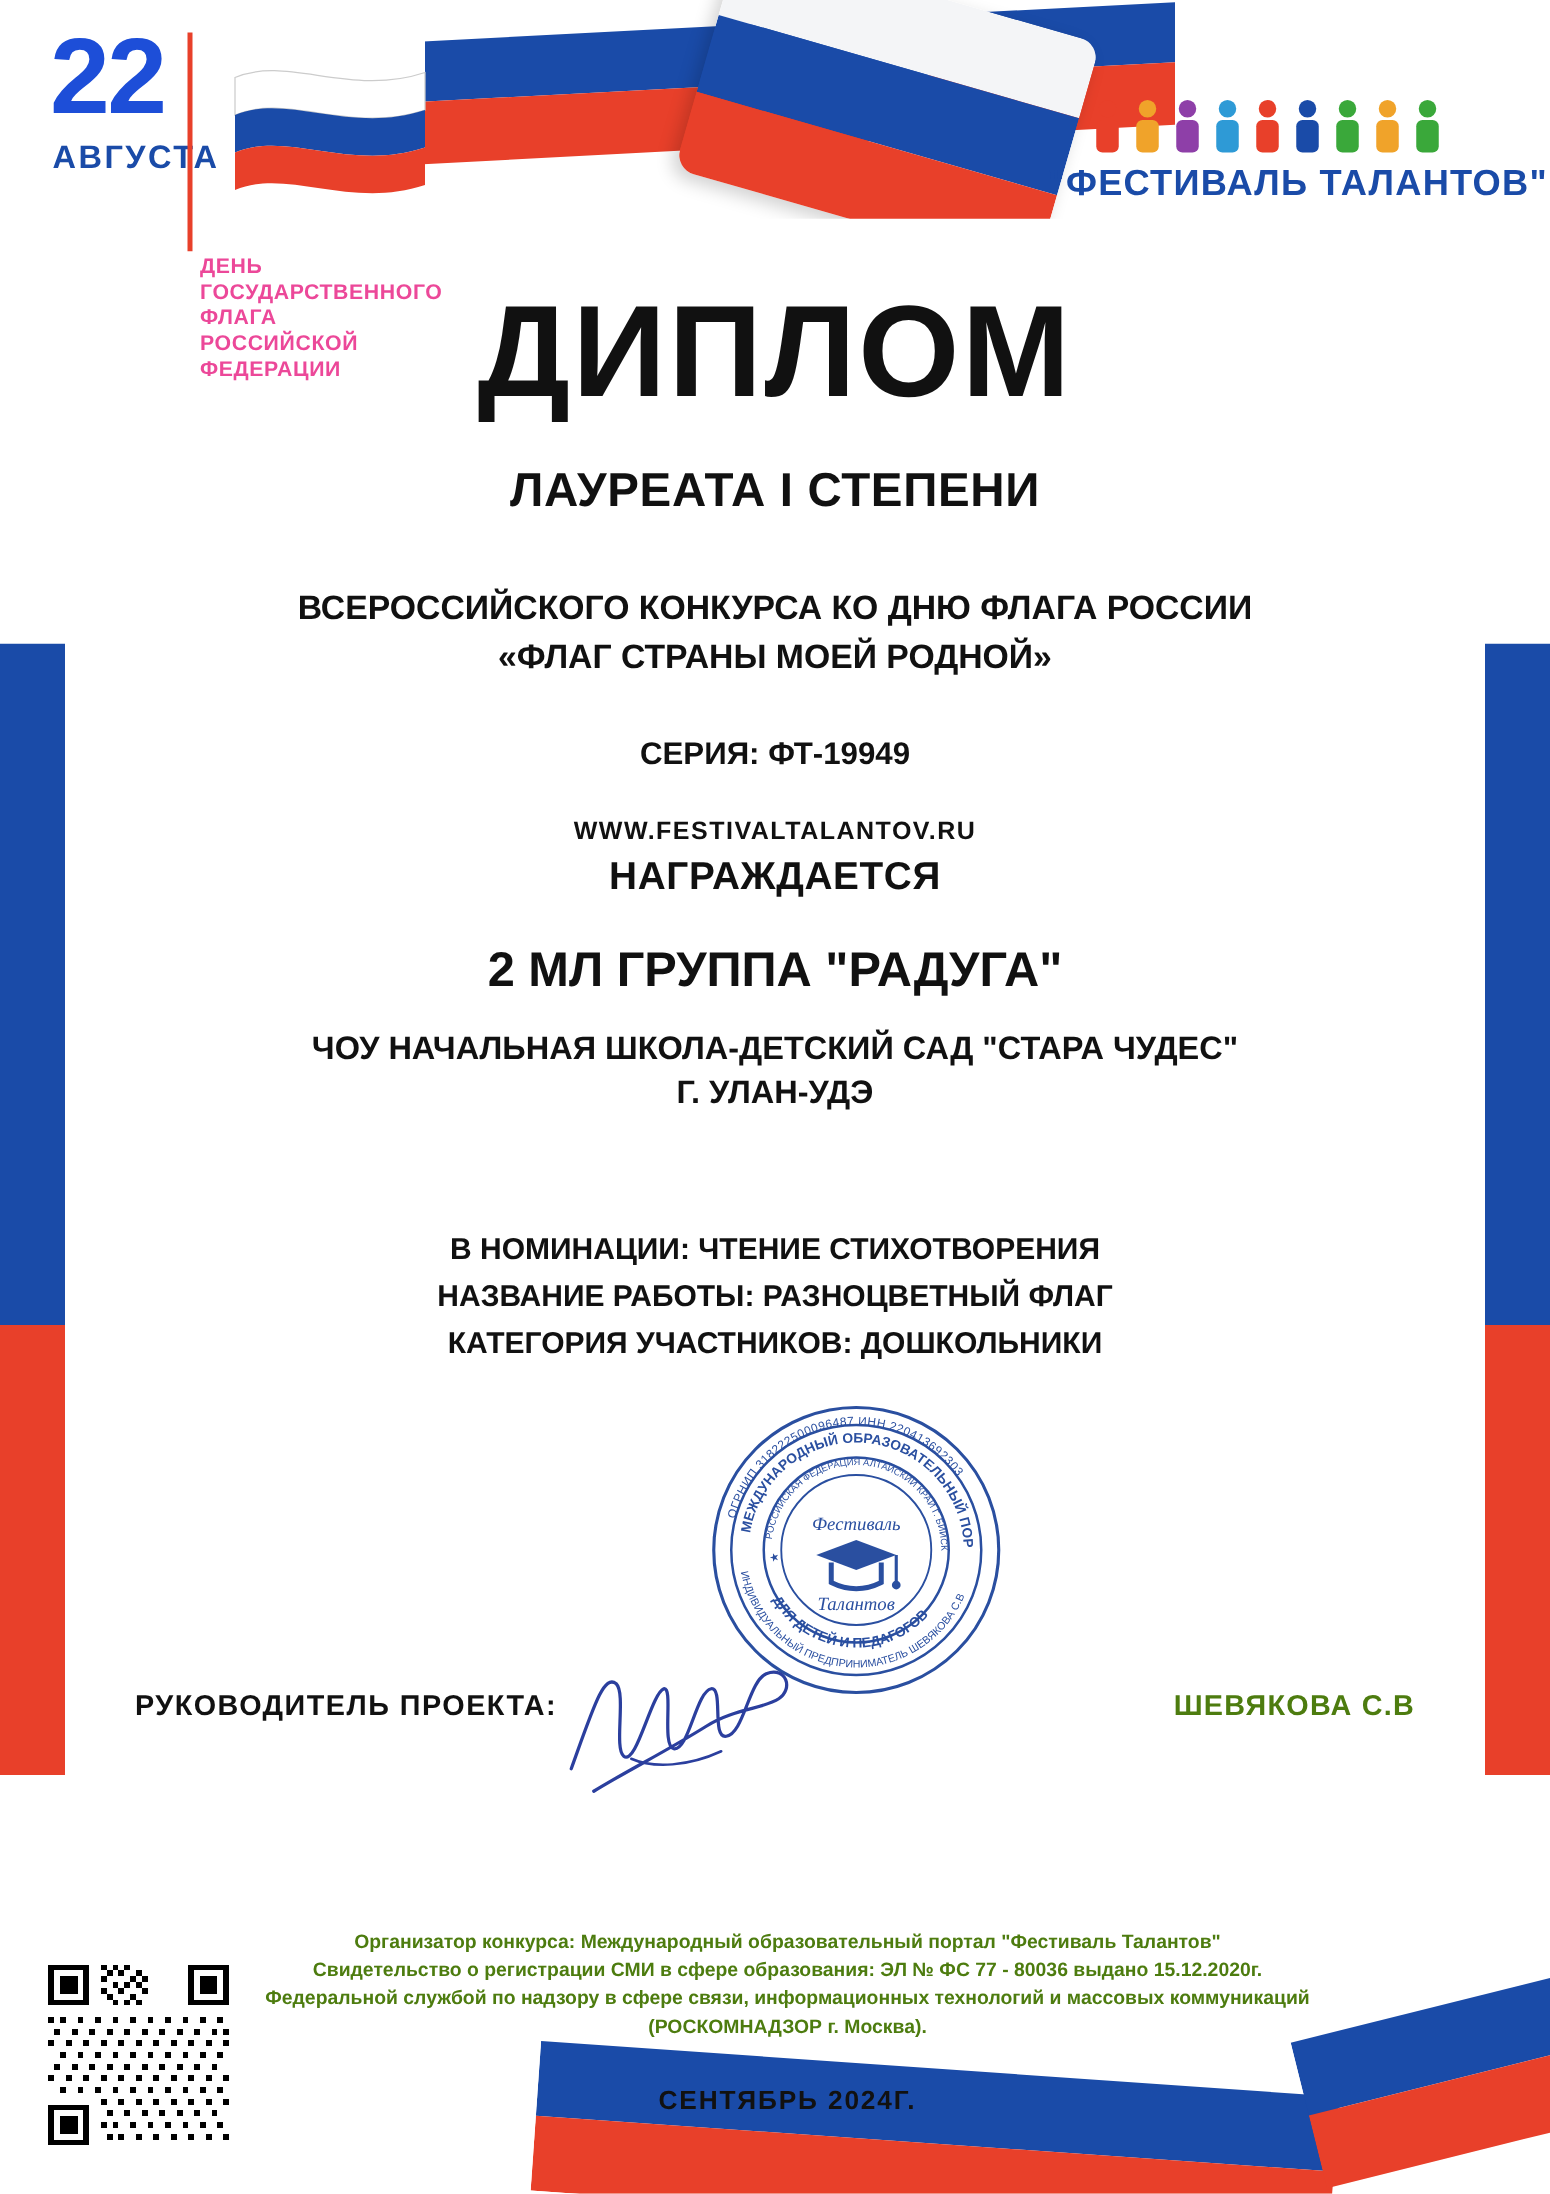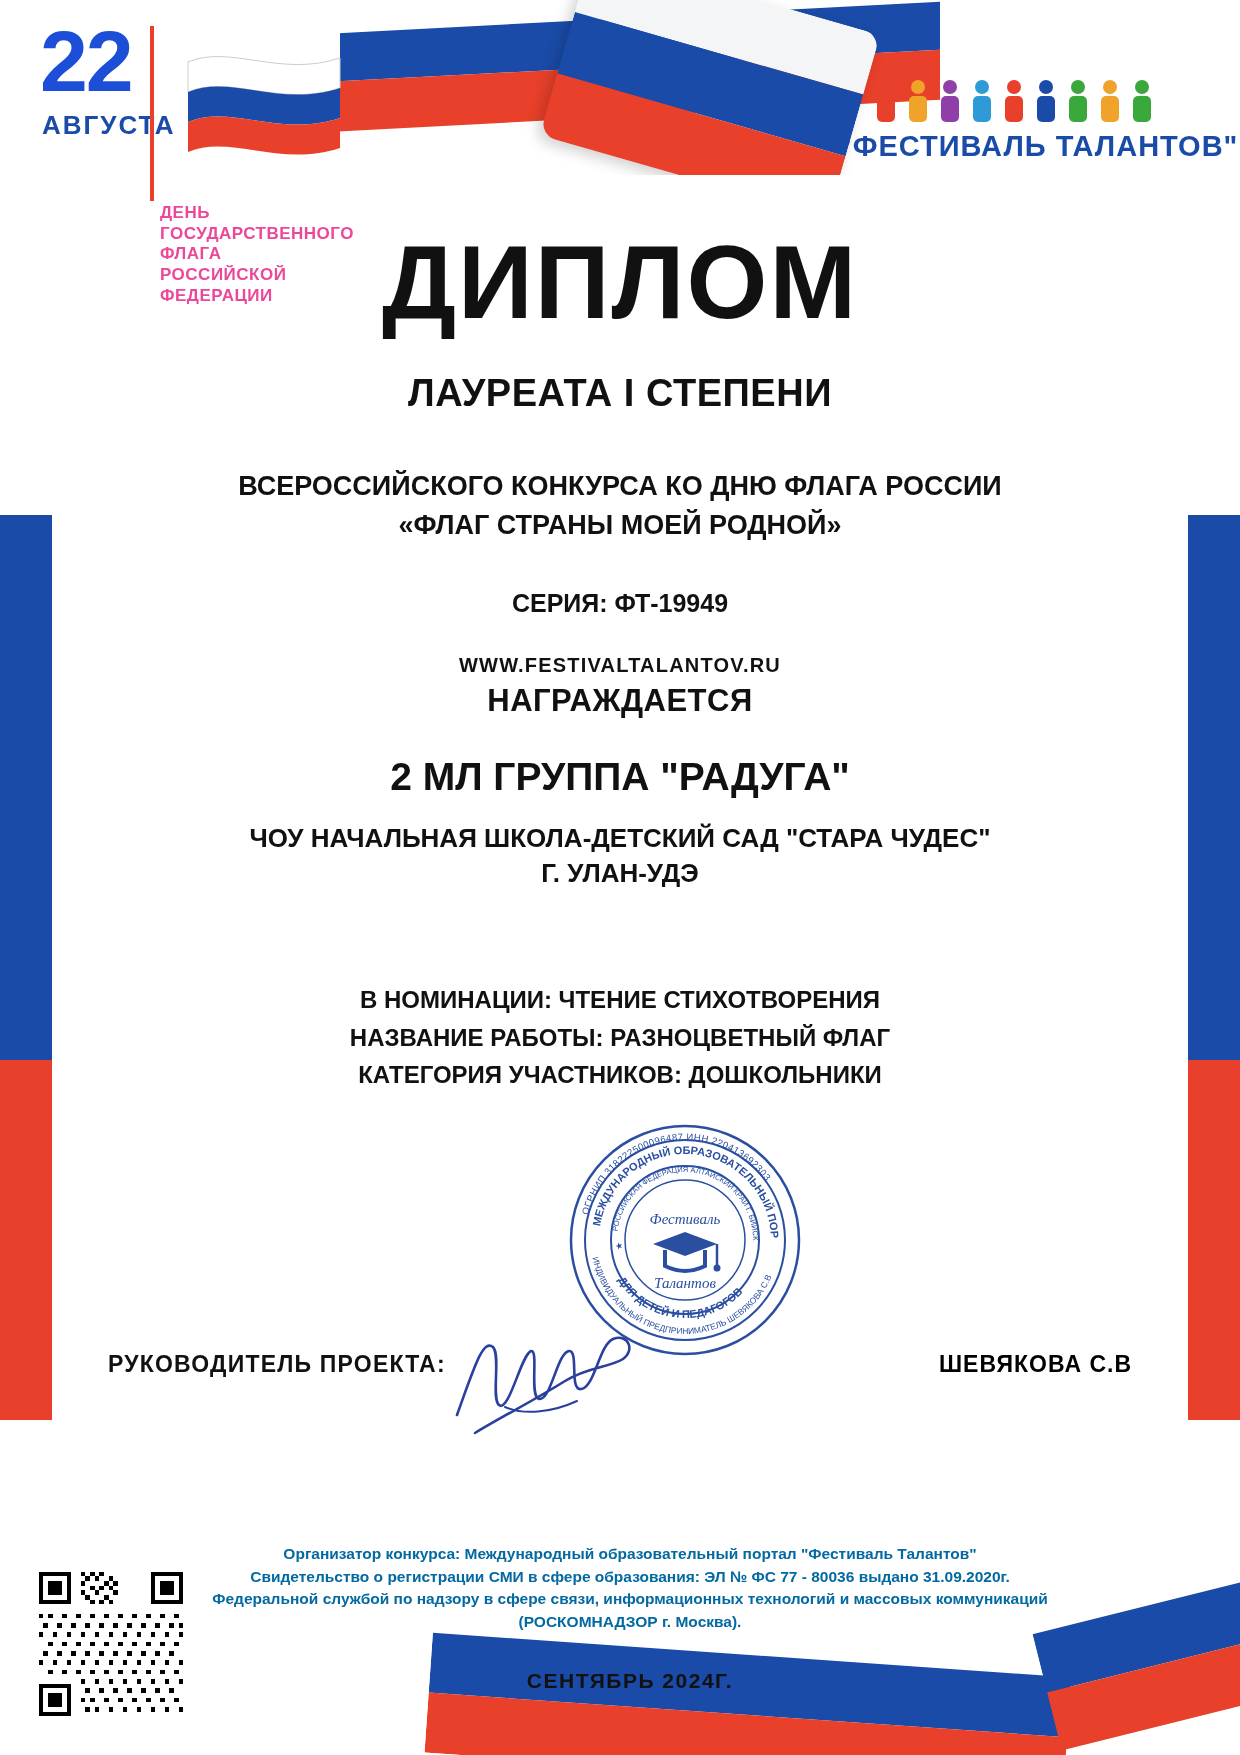--- a/index.html
+++ b/index.html
@@ -250,21 +250,21 @@
     font-weight: bold;
     letter-spacing: 1.2px;
     color: #111;
   }
   .sig-name {
     position: absolute;
     right: 16px; top: 26px;
     font-size: 23px;
     font-weight: bold;
     letter-spacing: 1px;
-    color: #000000;
+    color: #4d7c0f;
   }
   .signature {
     position: absolute;
     left: 355px; top: -30px;
     width: 230px; height: 150px;
   }
 
   
   .stamp {
     position: absolute;
@@ -283,21 +283,21 @@
   }
 
   
   .footer {
     position: absolute;
     left: 200px; bottom: 122px;
     width: 860px;
     text-align: center;
     font-size: 15.5px;
     font-weight: bold;
-    color: #0369a1;
+    color: #4d7c0f;
     line-height: 1.45;
   }
   .footer-date {
     position: absolute;
     left: 200px; bottom: 62px;
     width: 860px;
     text-align: center;
     font-size: 21px;
     font-weight: bold;
     letter-spacing: 1.5px;
@@ -596,19 +596,19 @@
     <div class="band bb-red"></div>
   </div>
   <div class="bottom-fold">
     <div class="band bb-white"></div>
     <div class="band bb-blue"></div>
     <div class="band bb-red"></div>
   </div>
 
   <div class="footer">
     <div>Организатор конкурса: Международный образовательный портал "Фестиваль Талантов"</div>
-    <div>Свидетельство о регистрации СМИ в сфере образования: ЭЛ № ФС 77 - 80036 выдано 31.09.2020г.</div>
+    <div>Свидетельство о регистрации СМИ в сфере образования: ЭЛ № ФС 77 - 80036 выдано 15.12.2020г.</div>
     <div>Федеральной службой по надзору в сфере связи, информационных технологий и массовых коммуникаций</div>
     <div>(РОСКОМНАДЗОР г. Москва).</div>
   </div>
   <div class="footer-date">СЕНТЯБРЬ 2024Г.</div>
 
 </div>
 
 </body></html>

